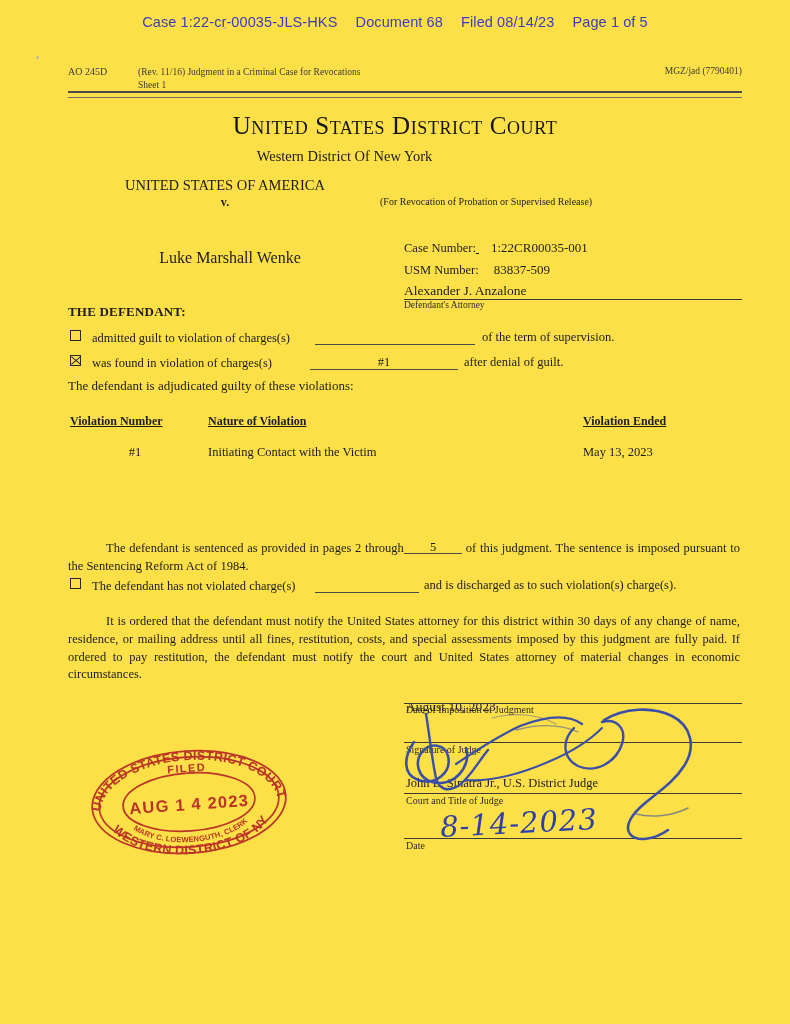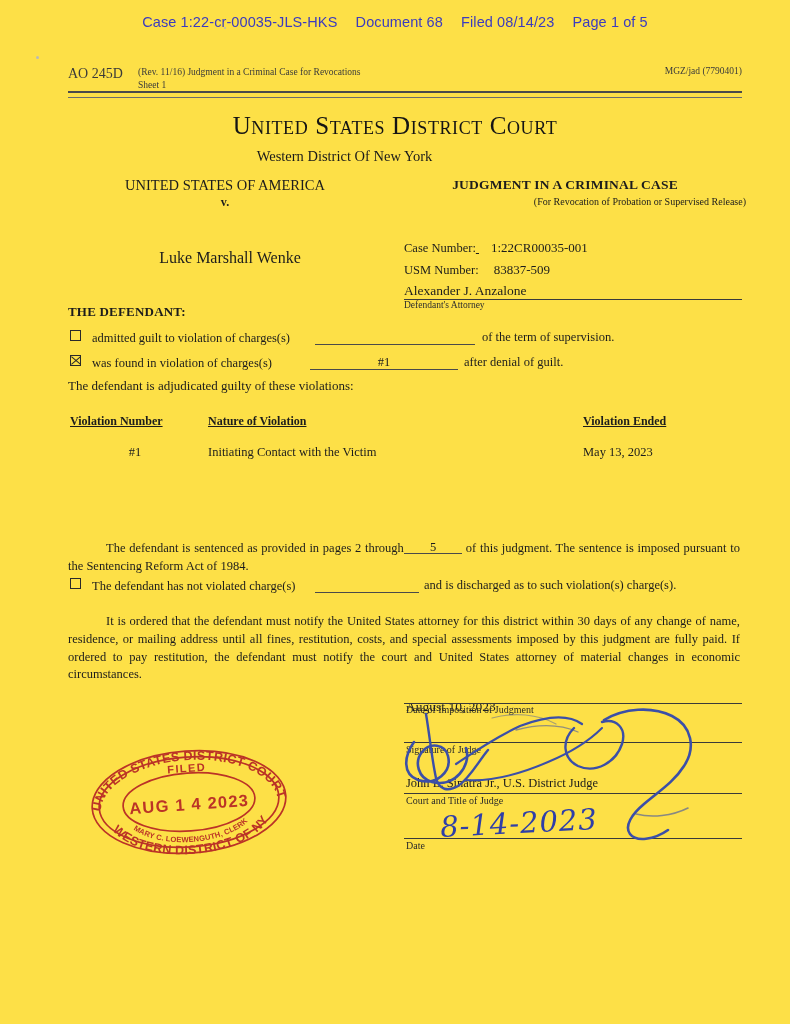--- a/index.html
+++ b/index.html
@@ -37,21 +37,21 @@
     top: 64px;
     left: 68px;
     width: 674px;
     font-size: 9.5px;
     color: #3a3a3a;
   }
   .form-code {
     position: absolute;
     left: 0;
     top: 2px;
-    font-size: 14px;
+    font-size: 10px;
     text-align: right;
   }
   .form-desc {
     position: absolute;
     left: 70px;
     top: 2px;
     line-height: 1.35;
     font-size: 9.5px;
   }
   .form-ref {
@@ -124,23 +124,23 @@
     left: 400px;
     width: 330px;
     text-align: center;
     font-size: 13.5px;
     font-weight: bold;
     letter-spacing: 0.2px;
   }
   .jcc-sub {
     position: absolute;
     top: 196px;
-    left: 416px;
+    left: 380px;
     width: 330px;
-    text-align: right;
+    text-align: left;
     font-size: 10px;
   }
 
   
   .field {
     position: absolute;
     font-size: 12.5px;
     white-space: nowrap;
   }
   .field .lbl { display: inline-block; }
@@ -329,21 +329,20 @@
   </div>
   <div class="rule-double"></div>
 
   <div class="court-title">United States District Court</div>
   <div class="district-line">Western District Of New York</div>
 
   <div class="usa-line">UNITED STATES OF AMERICA</div>
   <div class="v-line">v.</div>
   <div class="defendant-name">Luke Marshall Wenke</div>
 
-  <div class="jcc-title">JUDGMENT IN A CRIMINAL CASE</div>
   <div class="jcc-sub">(For Revocation of Probation or Supervised Release)</div>
 
   <div class="field" style="top:240px; left:404px;text-decoration:underline;">
     <span class="lbl">Case Number:</span>
     <span class="val">1:22CR00035-001</span>
   </div>
   <div class="field" style="top:262px; left:404px;">
     <span class="lbl">USM Number:</span>
     <span class="val">83837-509</span>
   </div>

